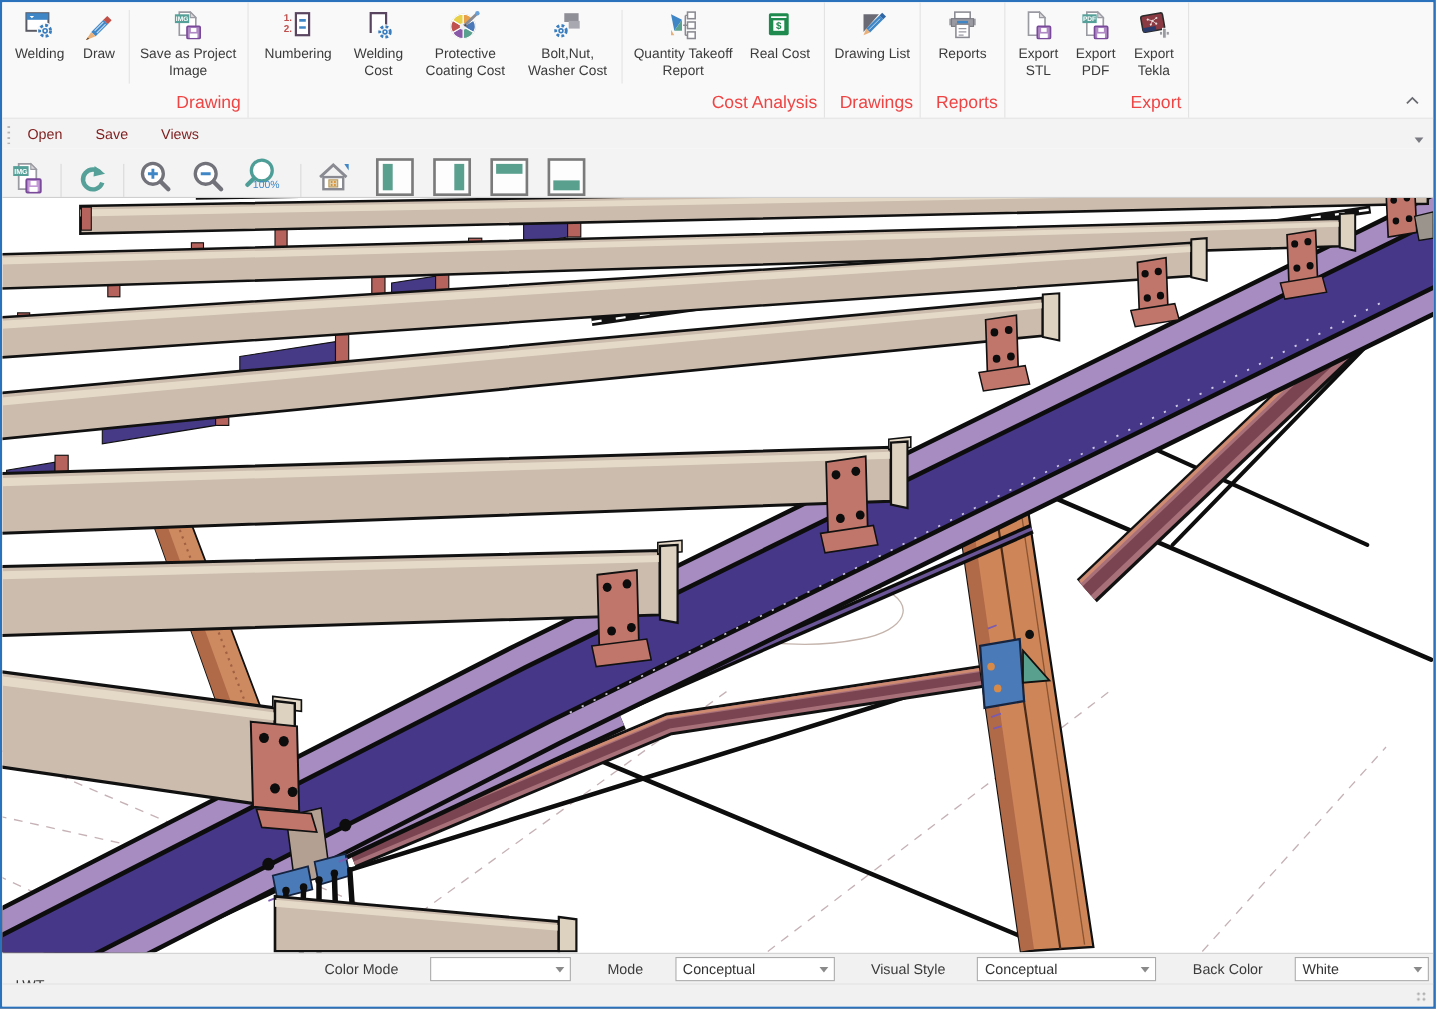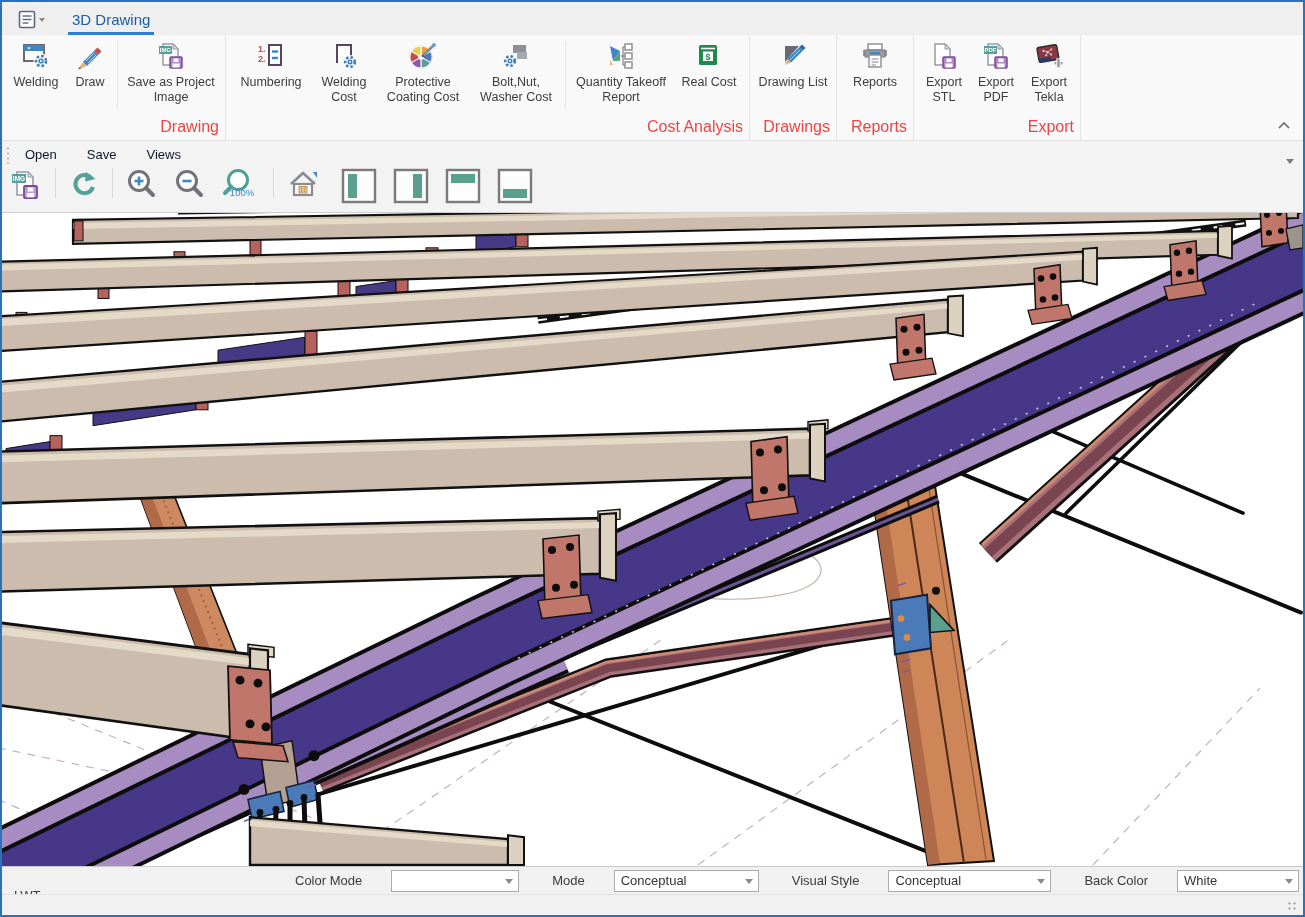--- a/index.html
+++ b/index.html
@@ -16,24 +16,24 @@
   .rcaption{text-align:right;font-size:16px;color:#ef4444;padding:1px 6px 4px 6px;}
   .rbtn{display:flex;flex-direction:column;align-items:center;text-align:center;
         font-size:12.5px;color:#3c3c3c;line-height:1.18;cursor:pointer;padding:1px 3px;}
   .rbtn svg{flex:none;margin-bottom:4px;}
   .vsep{width:1px;background:#e3e3e3;align-self:stretch;margin:2px 3px 8px 3px;}
   .chev{position:absolute;right:12px;bottom:6px;cursor:pointer;}
   
   .quickbar{height:27px;background:#f3f3f3;display:flex;align-items:center;flex:none;position:relative;}
   .grip{width:4px;height:18px;margin-left:4px;background-image:radial-gradient(circle,#b6b6b6 1px,transparent 1.2px);
         background-size:4px 5px;background-repeat:repeat-y;}
-  .qitem{font-size:13px;color:#0f172a;padding:0 15px;cursor:pointer;}
+  .qitem{font-size:13px;color:#7f1d1d;padding:0 15px;cursor:pointer;}
   .qcaret{position:absolute;right:8px;top:10px;cursor:pointer;}
   
-  .iconbar{height:44px;background:#f3f3f3;display:flex;align-items:flex-start;border-bottom:1px solid #cfcfcf;flex:none;}
+  .iconbar{height:44px;background:#f3f3f3;display:flex;align-items:flex-end;border-bottom:1px solid #cfcfcf;flex:none;}
   .iconbar svg{margin:0 7px;cursor:pointer;}
   .isep{width:1px;height:30px;background:#d9d9d9;margin:0 5px;}
   
   .viewport{flex:1;background:#fff;position:relative;overflow:hidden;}
   .viewport svg{display:block;width:100%;height:100%;}
   
   .statusbar{height:27px;background:#f1f1f1;border-top:1px solid #c9c9c9;display:flex;align-items:center;flex:none;font-size:13px;color:#3a3a3a;}
   .sb-left{margin-left:12px;margin-top:29px;}
   .sb-right{margin-left:auto;display:flex;align-items:center;gap:23px;}
   .sb-label{margin:0 6px 0 10px;}
@@ -43,32 +43,20 @@
                   border-right:4px solid transparent;border-top:5px solid #8a8a8a;}
   .statusstrip{height:20px;background:#f1f1f1;flex:none;position:relative;border-top:1px solid #e2e2e2;}
   .gripdots{position:absolute;right:6px;bottom:4px;width:10px;height:10px;
             background-image:radial-gradient(circle,#b0b0b0 1.2px,transparent 1.4px);background-size:5px 5px;}
 </style>
 </head>
 <body>
 
 <div class="window">
 
-  <div class="titlebar">
-    <span class="menu-ic">
-      <svg width="30" height="20" viewBox="0 0 30 20">
-        <rect x="1.5" y="1.5" width="15" height="16" rx="1.5" fill="#fff" stroke="#5a6a7a" stroke-width="1.6"></rect>
-        <line x1="4.5" y1="6" x2="13.5" y2="6" stroke="#5a6a7a" stroke-width="1.4"></line>
-        <line x1="4.5" y1="9.5" x2="13.5" y2="9.5" stroke="#5a6a7a" stroke-width="1.4"></line>
-        <line x1="4.5" y1="13" x2="10.5" y2="13" stroke="#5a6a7a" stroke-width="1.4"></line>
-        <polygon points="21,8 27,8 24,12" fill="#8a8a8a"></polygon>
-      </svg>
-    </span>
-    <span class="tab">3D Drawing</span>
-  </div>
 
   <div class="ribbon">
 
     <div class="rgroup">
       <div class="rbtns">
         <div class="rbtn" style="width:54px">
           <svg width="30" height="30" viewBox="0 0 30 30">
             <rect x="3" y="4" width="20" height="16" fill="#fff" stroke="#5a5a64" stroke-width="1.8"></rect>
             <rect x="3" y="4" width="20" height="6" fill="#3f86c6"></rect>
             <polygon points="6,6.5 10,6.5 8,8.5" fill="#fff"></polygon>

